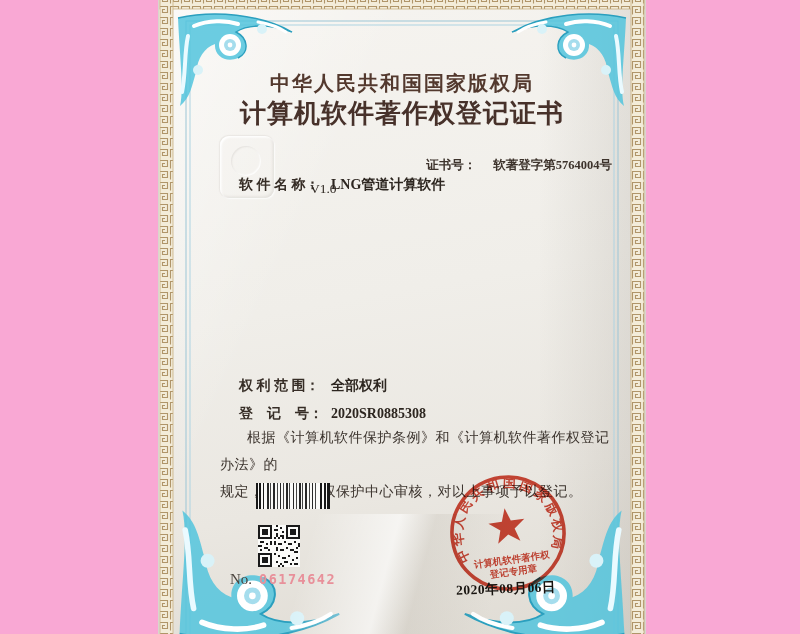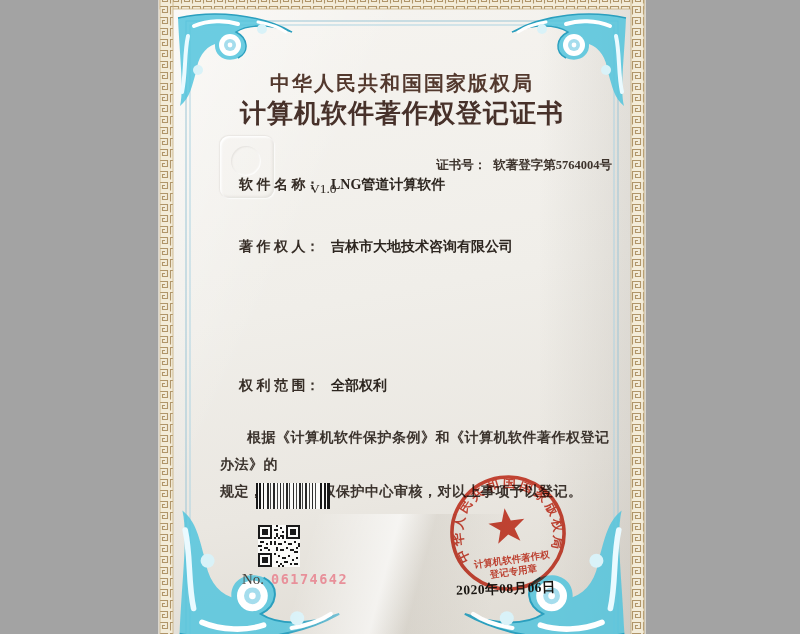--- a/index.html
+++ b/index.html
@@ -1,57 +1,57 @@
 <!DOCTYPE html>
 <html><head>
 <meta charset="utf-8">
 <style>
   html,body{margin:0;padding:0;background:#ffffff;}
-  .stage{position:relative;width:800px;height:634px;overflow:hidden;background:#a3a3a3;
+  .stage{position:relative;width:800px;height:634px;overflow:hidden;background:#f9a8d4;
          font-family:"Liberation Serif","DejaVu Serif",serif;}
   
   .cert{position:absolute;left:158px;top:-6px;width:488px;height:666px;overflow:hidden;
         background:
           linear-gradient(115deg, rgba(255,255,255,.55) 0%, rgba(255,255,255,0) 32%),
           linear-gradient(90deg, rgba(151,144,132,0) 78%, rgba(118,110,98,.15) 98%),
           linear-gradient(170deg,#f6f4f0 0%,#f0eee9 45%,#eae7e1 72%,#ddd9d1 100%);
         box-shadow:0 0 0 1px #d9d5cd inset;}
   .shade-tr{position:absolute;right:0;top:0;width:270px;height:320px;
         background:radial-gradient(closest-side at 100% 0%, rgba(125,118,106,.12), transparent 72%);}
   .crease{position:absolute;left:0;top:520px;width:488px;height:146px;
         background:linear-gradient(105deg, transparent 30%, rgba(255,255,255,.6) 46%, rgba(168,161,148,.16) 53%, transparent 68%);}
   .frame{position:absolute;left:0;top:0;}
   
   .t{position:absolute;white-space:pre;}
   .authority{left:0;top:76px;width:488px;text-align:center;font-size:20px;font-weight:bold;
         letter-spacing:2px;color:#53392e;}
   .title{left:0;top:102px;width:488px;text-align:center;font-size:26px;font-weight:bold;
         letter-spacing:1px;color:#47312a;font-family:Liberation Serif, serif;}
   .certno{top:148px;right:34px;font-size:12.5px;font-weight:bold;color:#3d332c;}
-  .certno .lbl{margin-right:7px;text-align:center;}
+  .certno .lbl{margin-right:17px;text-align:center;}
   .row{left:60px;font-size:14px;color:#2f2822;}
   .flabel{display:inline-block;width:92px;font-weight:bold;color:#362d26;white-space:pre;}
   .fvalue{font-weight:bold;color:#2d2620;margin-top:34px;}
   .v2{left:152px;font-size:13.5px;font-weight:normal;color:#2d2620;}
-  .stmt{position:absolute;left:62px;top:430px;width:400px;font-size:14px;font-weight:700;
+  .stmt{position:absolute;left:62px;top:430px;width:400px;font-size:14px;font-weight:400;
         color:#3b332d;letter-spacing:.5px;}
   .stmt .l1{text-indent:27px;line-height:27px;}
   .stmt .l2{line-height:27px;margin-top:0;}
   
   .barcode{position:absolute;left:98px;top:489px;width:74px;height:26px;background-color:#fafaf8;
      background-image:
        linear-gradient(90deg,#181818 0 2px,transparent 2px 3px,#181818 3px 5px,transparent 5px 7px,#181818 7px 8px,transparent 8px 100%),
        linear-gradient(270deg,#181818 0 3px,transparent 3px 4px,#181818 4px 6px,transparent 6px 8px,#181818 8px 10px,transparent 10px 100%),
        repeating-linear-gradient(90deg, rgba(22,22,22,.92) 0 1.6px, transparent 1.6px 3.2px, rgba(22,22,22,.8) 3.2px 4.2px, transparent 4.2px 6.4px),
        repeating-linear-gradient(0deg, rgba(250,250,248,.95) 0 1.8px, transparent 1.8px 4.6px, rgba(250,250,248,.8) 4.6px 5.8px, transparent 5.8px 8.4px);
      background-repeat:no-repeat,no-repeat,no-repeat,no-repeat;
      background-size:10px 100%,12px 100%,51px 100%,51px 100%;
      background-position:0 0,100% 0,11px 0,11px 0;}
   .qr{position:absolute;left:100px;top:531px;width:42px;height:42px;}
-  .serial{position:absolute;left:84px;top:577px;font-size:15px;color:#4a443e;}
+  .serial{position:absolute;left:72px;top:577px;font-size:15px;color:#4a443e;}
   .serial .num{font-family:"DejaVu Sans Mono","Liberation Mono",monospace;font-size:13.5px;
         color:#e8909a;letter-spacing:1.5px;margin-left:7px;font-weight:bold;}
   
   .emboss{position:absolute;left:62px;top:142px;width:54px;height:62px;border-radius:9px;
         box-shadow:inset 1.5px 1.5px 2px rgba(255,255,255,.95), inset -1.5px -1.5px 2.5px rgba(96,88,76,.10),
                    1px 1px 1.5px rgba(255,255,255,.8), -0.5px -0.5px 1px rgba(96,88,76,.08);}
   .emboss .c{position:absolute;left:11px;top:10px;width:30px;height:30px;border-radius:50%;
         box-shadow:inset 1px 1px 1.5px rgba(96,88,76,.10), inset -1px -1px 1.5px rgba(255,255,255,.9);}
   .seal{position:absolute;left:288px;top:477px;width:124px;height:124px;mix-blend-mode:multiply;opacity:.92;}
   .date{position:absolute;left:298px;top:586px;font-size:13.5px;font-weight:bold;color:#17130f;
@@ -111,25 +111,25 @@
     <div class="t authority">中华人民共和国国家版权局</div>
     <div class="t title">计算机软件著作权登记证书</div>
     <div class="t certno">
       <span class="lbl">证书号：</span><span>软著登字第5764004号</span>
     </div>
 
     <div class="t row" style="top:166px">
       <span class="flabel">软 件 名 称：</span><span class="fvalue">LNG管道计算软件</span>
     </div>
     <div class="t v2" style="top:187px">V1.0</div>
-    <div class="t row" style="top:228px">
-      <span class="flabel">著 作 权 人：</span><span class="fvalue">吉林市大地技术咨询有限公司</span>
-    </div>
     <div class="t row" style="top:367px">
       <span class="flabel">权 利 范 围：</span><span class="fvalue">全部权利</span>
+    </div>
+    <div class="t row" style="top:395px">
+      <span class="flabel">登　记　号：</span><span class="fvalue">2020SR0885308</span>
     </div>
 
     <div class="stmt">
       <div class="l1">根据《计算机软件保护条例》和《计算机软件著作权登记办法》的</div>
       <div class="l2">规定，经中国版权保护中心审核，对以上事项予以登记。</div>
     </div>
 
     <div class="barcode"></div>
 
     <svg class="qr" viewBox="0 0 21 21" shape-rendering="crispEdges">

